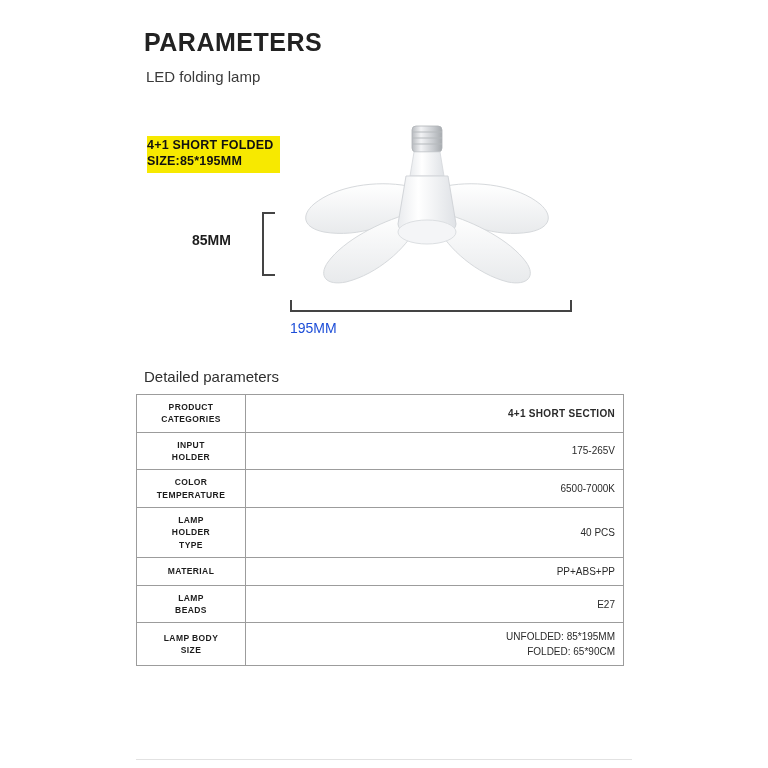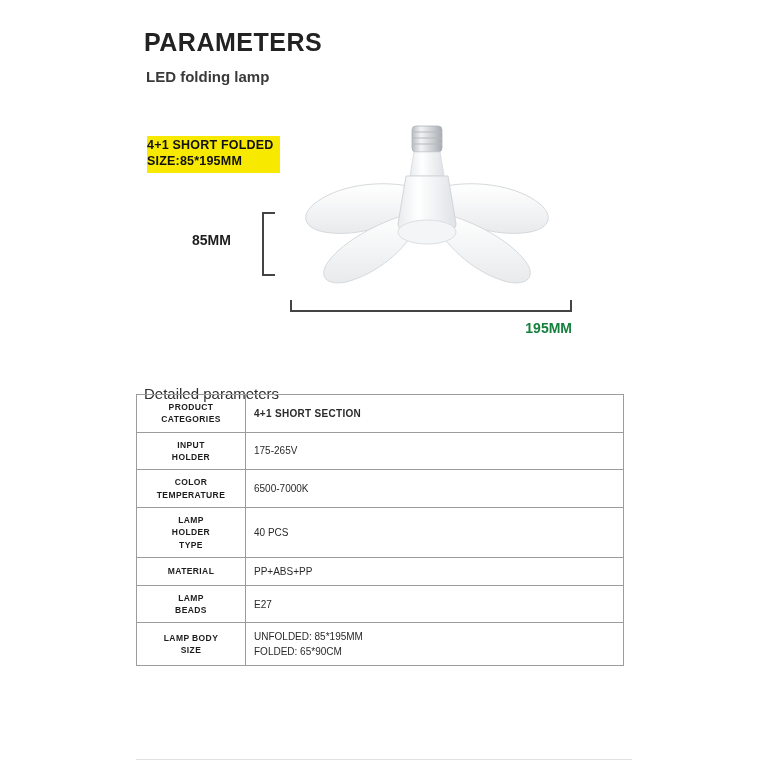--- a/index.html
+++ b/index.html
@@ -30,21 +30,21 @@
     font-weight: bold;
     letter-spacing: 0.5px;
     color: #222;
   }
   .subtitle {
     position: absolute;
     left: 146px;
     top: 68px;
     font-size: 15px;
     color: #3a3a3a;
-    font-weight: bold;
+    font-weight: normal;
   }
 
   
   .badge {
     position: absolute;
     left: 147px;
     top: 136px;
     background: #f7e900;
     padding: 2px 6px 4px 0;
     font-size: 12.5px;
@@ -93,34 +93,33 @@
     border-bottom: 2px solid #444;
     border-left: 2px solid #444;
     border-right: 2px solid #444;
     box-sizing: border-box;
   }
   .dim-w-label {
     position: absolute;
     left: 290px;
     top: 320px;
     width: 282px;
-    text-align: right;
+    text-align: left;
     font-size: 14px;
-    font-weight: bold;
-    color: #15803d;
+    font-weight: normal;
+    color: #1d4ed8;
   }
 
   
   .section-title {
     position: absolute;
     left: 144px;
     top: 368px;
     font-size: 15px;
     color: #2f2f2f;
-    margin-top: 17px;
   }
   table.params {
     position: absolute;
     left: 136px;
     top: 394px;
     width: 488px;
     border-collapse: collapse;
     table-layout: fixed;
   }
   table.params td {
@@ -131,21 +130,21 @@
     width: 88px;
     text-align: center;
     font-size: 8.5px;
     font-weight: bold;
     letter-spacing: 0.4px;
     line-height: 1.45;
     padding: 6px 10px;
     color: #1c1c1c;
   }
   td.val {
-    text-align: left;
+    text-align: right;
     font-size: 10px;
     line-height: 1.5;
     padding: 6px 8px;
     color: #2a2a2a;
   }
   tr.first td.val {
     font-weight: bold;
     font-size: 10px;
     letter-spacing: 0.3px;
   }

